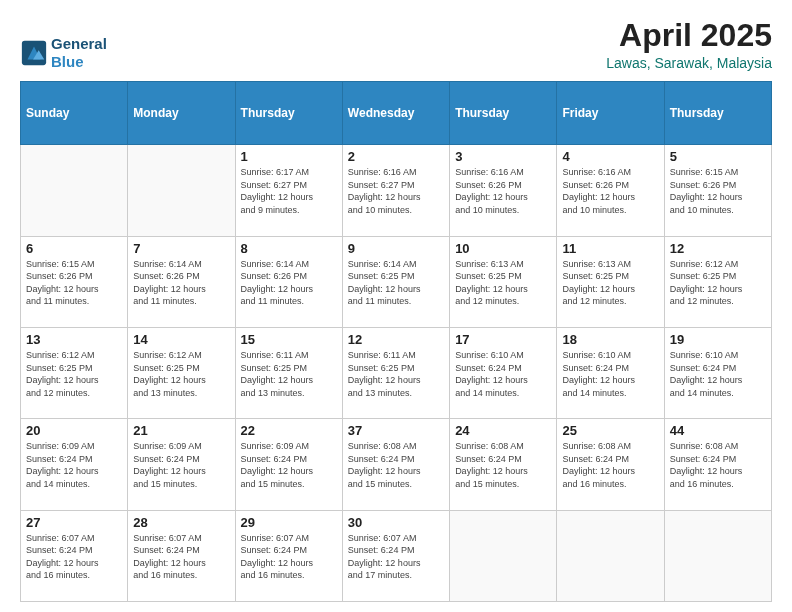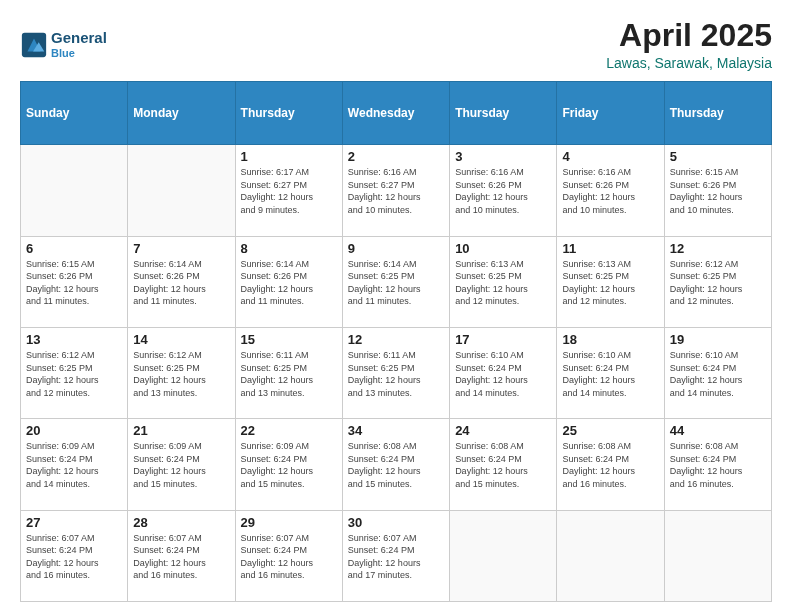--- a/index.html
+++ b/index.html
@@ -13,21 +13,21 @@
     .page {
       width: 792px;
       height: 612px;
       padding: 18px 20px 10px 20px;
       display: flex;
       flex-direction: column;
     }
     .header {
       display: flex;
       justify-content: space-between;
-      align-items: center;
+      align-items: flex-end;
       margin-bottom: 10px;
     }
     .logo {
       display: flex;
       align-items: center;
     }
     .logo-icon {
       width: 28px;
       height: 28px;
       margin-right: 3px;
@@ -92,21 +92,21 @@
 <div class="page">
   <div class="header">
     <div class="logo">
       <svg class="logo-icon" viewBox="0 0 30 30">
         <rect x="2" y="2" width="26" height="26" rx="3" fill="#1a5276"></rect>
         <polygon points="8,22 15,8 22,22" fill="#2e86c1"></polygon>
         <polygon points="14,22 20,12 26,22" fill="#5dade2"></polygon>
       </svg>
       <div>
         <div style="font-size:15px;font-weight:bold;color:#1a5276;line-height:1.2">General</div>
-        <div style="font-size:11px;font-weight:bold;color:#2e86c1;line-height:1.2">Blue</div>
+        <div style="font-size:15px;font-weight:bold;color:#2e86c1;line-height:1.2">Blue</div>
       </div>
     </div>
     <div class="title-area">
       <div class="month-title">April 2025</div>
       <div class="location">Lawas, Sarawak, Malaysia</div>
     </div>
   </div>
 
   <table class="calendar">
     <thead>
@@ -212,21 +212,21 @@
           </td>
           <td>
             <span class="day-num">21</span>
             <div class="day-info">Sunrise: 6:09 AM<br>Sunset: 6:24 PM<br>Daylight: 12 hours<br>and 15 minutes.</div>
           </td>
           <td>
             <span class="day-num">22</span>
             <div class="day-info">Sunrise: 6:09 AM<br>Sunset: 6:24 PM<br>Daylight: 12 hours<br>and 15 minutes.</div>
           </td>
           <td>
-            <span class="day-num">34</span>
+            <span class="day-num">37</span>
             <div class="day-info">Sunrise: 6:08 AM<br>Sunset: 6:24 PM<br>Daylight: 12 hours<br>and 15 minutes.</div>
           </td>
           <td>
             <span class="day-num">24</span>
             <div class="day-info">Sunrise: 6:08 AM<br>Sunset: 6:24 PM<br>Daylight: 12 hours<br>and 15 minutes.</div>
           </td>
           <td>
             <span class="day-num">25</span>
             <div class="day-info">Sunrise: 6:08 AM<br>Sunset: 6:24 PM<br>Daylight: 12 hours<br>and 16 minutes.</div>
           </td>

